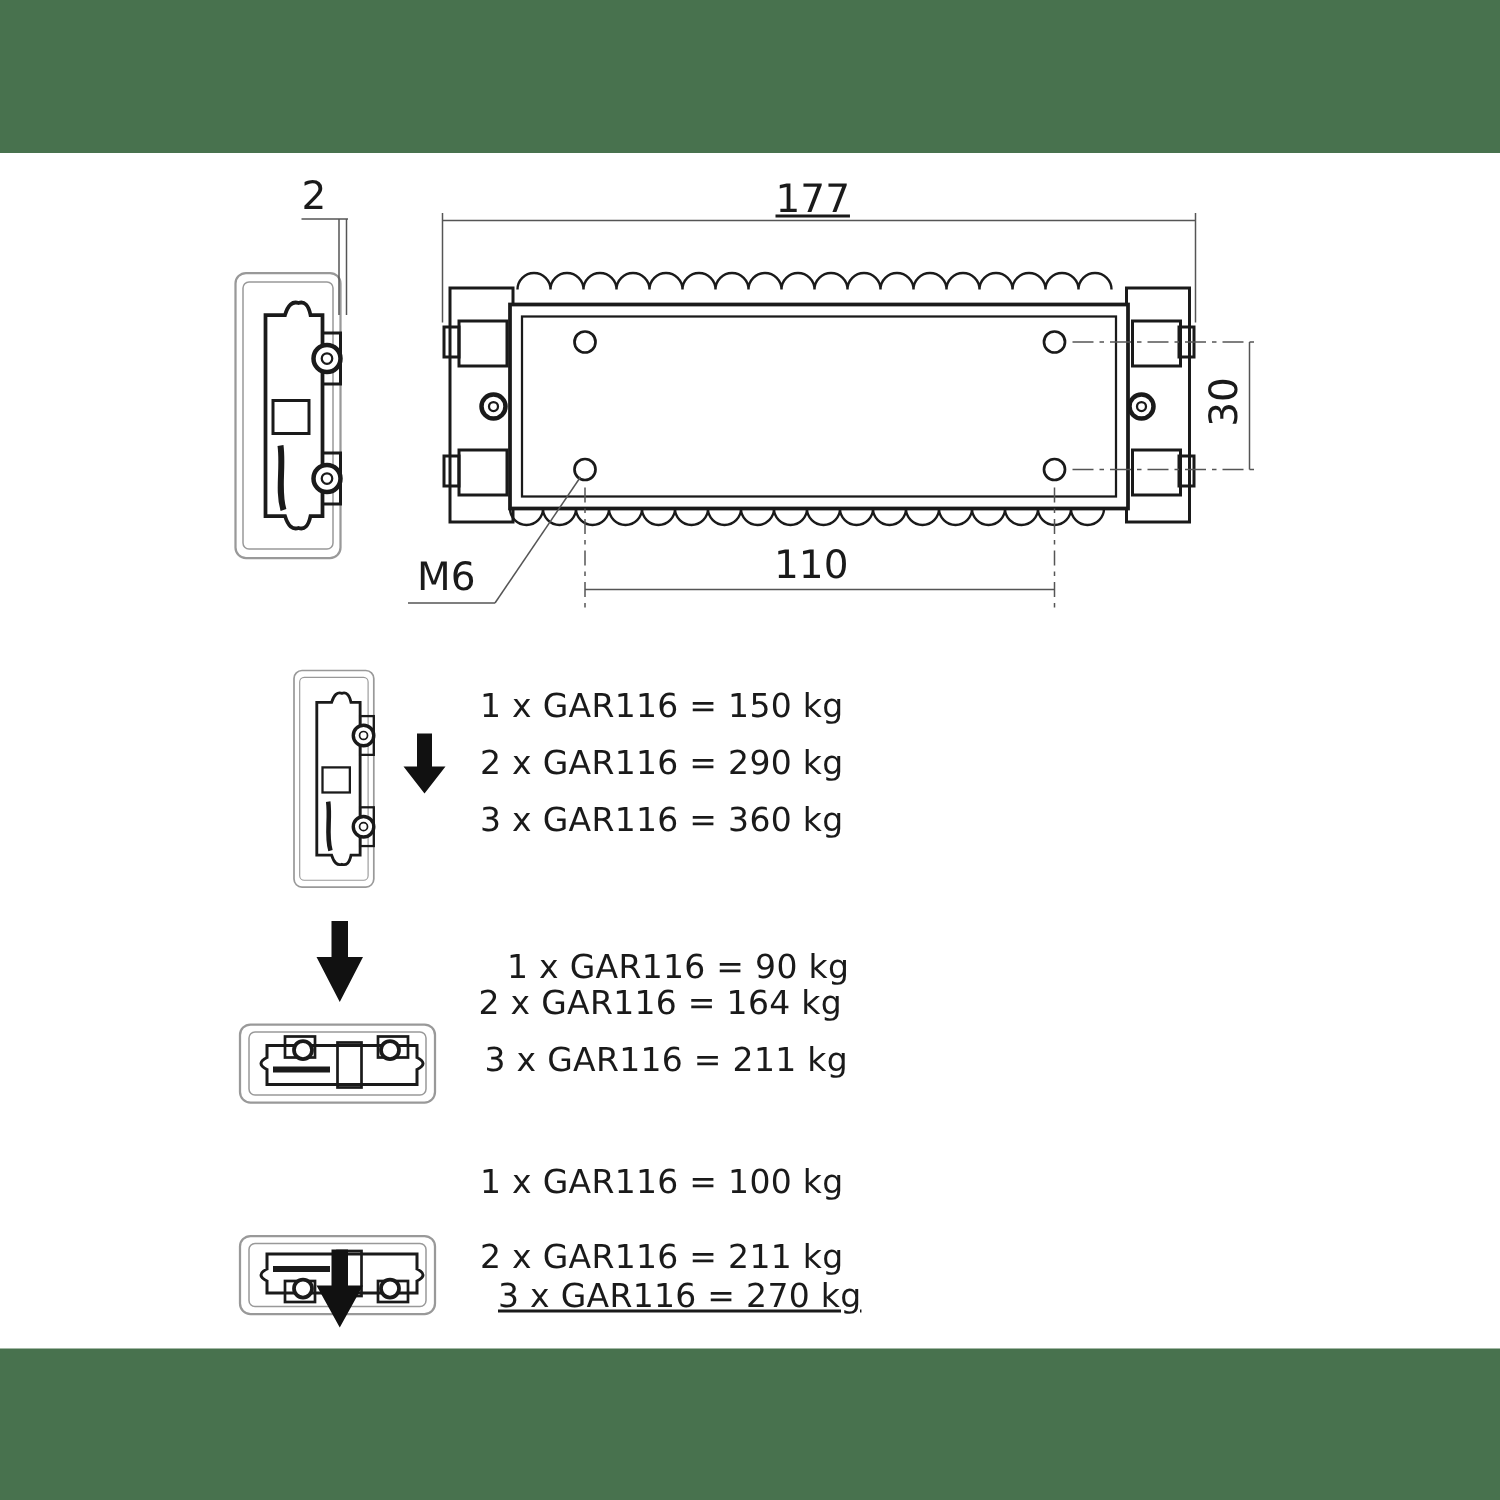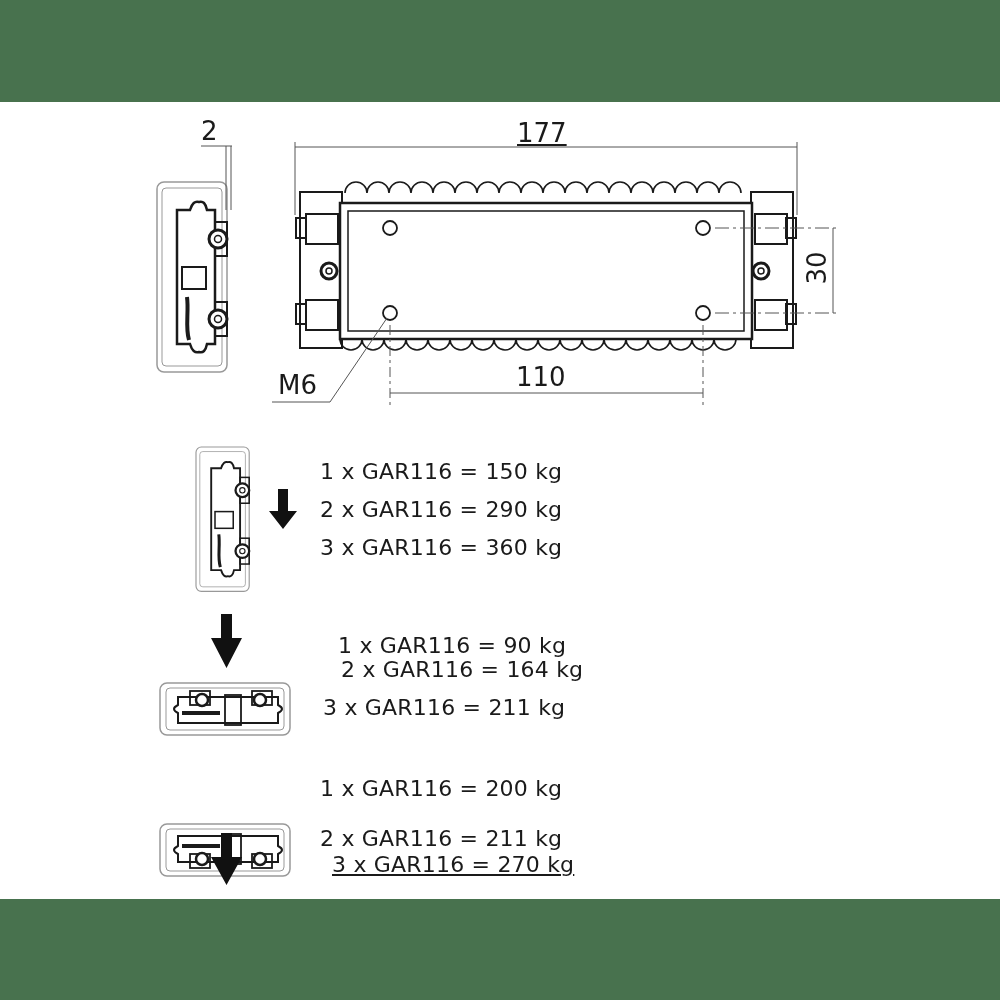--- a/index.html
+++ b/index.html
@@ -130,20 +130,20 @@
 <div class="dim" style="left:800px; top:255px; transform:rotate(-90deg); transform-origin:center;">30</div>
 <div class="dim" style="left:278px; top:372px;">M6</div>
 
 <div>
   <div class="load-line" style="left:320px; top:461px;">1 x GAR116 = 150 kg</div>
   <div class="load-line" style="left:320px; top:499px;">2 x GAR116 = 290 kg</div>
   <div class="load-line" style="left:320px; top:537px;">3 x GAR116 = 360 kg</div>
 </div>
 <div>
   <div class="load-line" style="left:338px; top:621px;margin-top:14px;">1 x GAR116 = 90 kg</div>
-  <div class="load-line" style="left:341px; top:659px;">2 x GAR116 = 164 kg</div>
+  <div class="load-line" style="left:319px; top:659px;">2 x GAR116 = 164 kg</div>
   <div class="load-line" style="left:323px; top:697px;">3 x GAR116 = 211 kg</div>
 </div>
 <div>
-  <div class="load-line" style="left:320px; top:778px;">1 x GAR116 = 200 kg</div>
+  <div class="load-line" style="left:320px; top:778px;">1 x GAR116 = 100 kg</div>
   <div class="load-line" style="left:320px; top:816px;margin-top:12px;">2 x GAR116 = 211 kg</div>
   <div class="load-line" style="left:332px; top:854px;text-decoration:underline;">3 x GAR116 = 270 kg</div>
 </div>
 
 </body></html>

